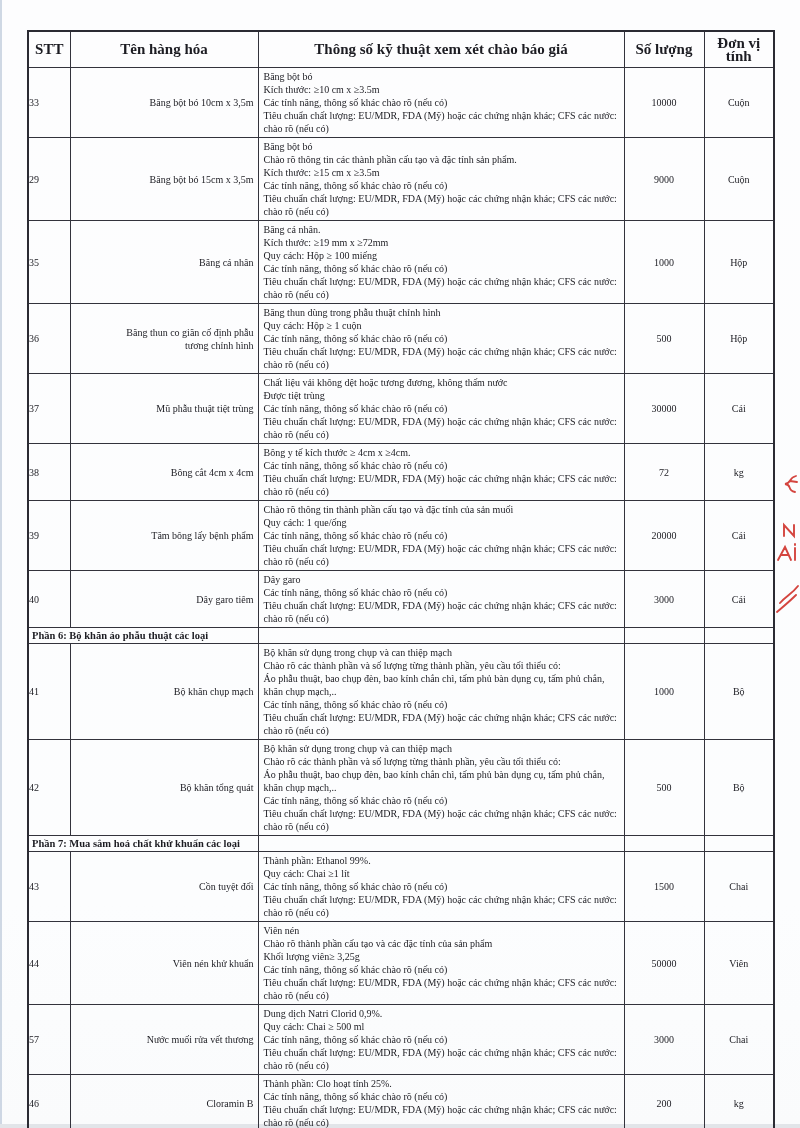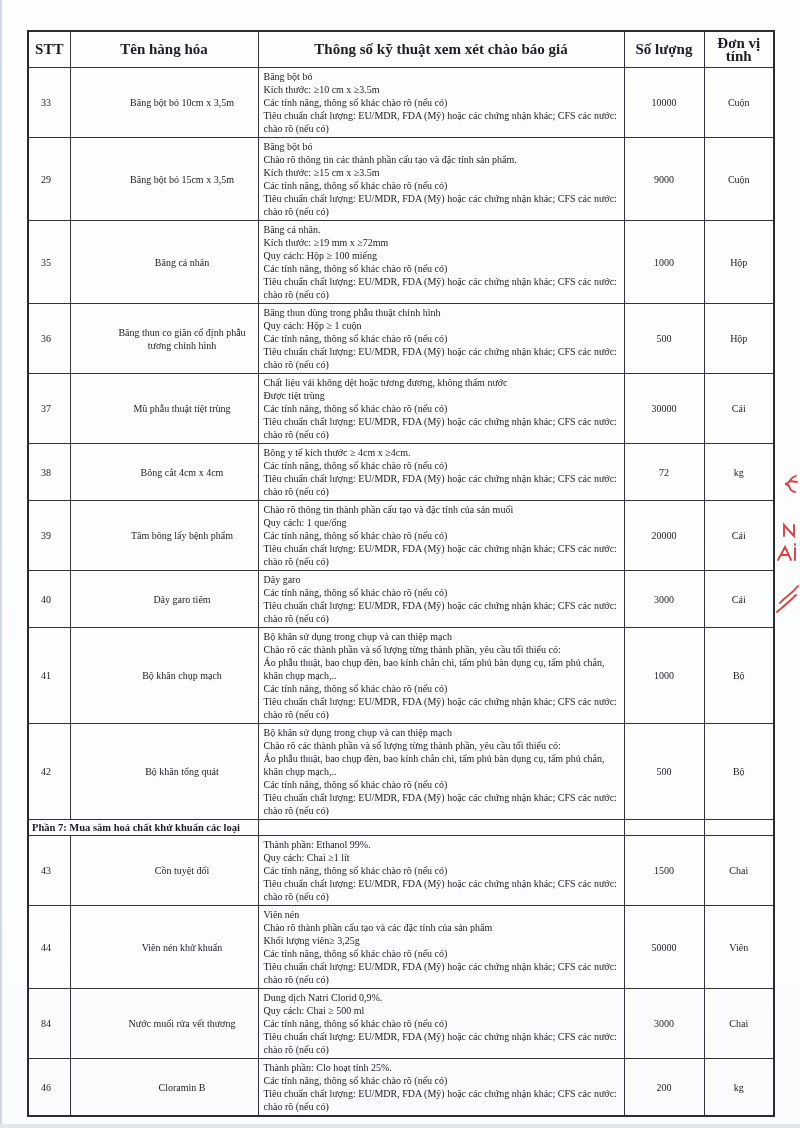--- a/index.html
+++ b/index.html
@@ -53,24 +53,24 @@
   .doc-table thead th {
     font-weight: bold;
     text-align: center;
     vertical-align: middle;
     height: 31px;
     font-size: 15px;
   }
   td.cell-stt {
     text-align: left;
     vertical-align: middle;
-    padding-left: 12px;
+    padding-left: 0;
   }
   td.cell-name {
-    text-align: center;
+    text-align: right;
     vertical-align: middle;
     padding-left: 40px;
   }
   td.cell-specs {
     text-align: left;
     vertical-align: middle;
     padding: 2px 5px;
   }
   td.cell-qty, td.cell-unit {
     text-align: center;
@@ -210,20 +210,26 @@
         <td class="cell-stt">40</td>
         <td class="cell-name">Dây garo tiêm</td>
         <td class="cell-specs">
           <span class="spec-line">Dây garo</span>
           <span class="spec-line">Các tính năng, thông số khác chào rõ (nếu có)</span>
           <span class="spec-line">Tiêu chuẩn chất lượng: EU/MDR, FDA (Mỹ) hoặc các chứng nhận khác; CFS các nước: chào rõ (nếu có)</span>
         </td>
         <td class="cell-qty">3000</td>
         <td class="cell-unit">Cái</td>
       </tr>
+      <tr class="section-row">
+        <td colspan="2">Phần 6: Bộ khăn áo phẫu thuật các loại</td>
+        <td></td>
+        <td></td>
+        <td></td>
+      </tr>
       <tr>
         <td class="cell-stt">41</td>
         <td class="cell-name">Bộ khăn chụp mạch</td>
         <td class="cell-specs">
           <span class="spec-line">Bộ khăn sử dụng trong chụp và can thiệp mạch</span>
           <span class="spec-line">Chào rõ các thành phần và số lượng từng thành phần, yêu cầu tối thiểu có:</span>
           <span class="spec-line">Áo phẫu thuật, bao chụp đèn, bao kính chắn chì, tấm phủ bàn dụng cụ, tấm phủ chắn, khăn chụp mạch,..</span>
           <span class="spec-line">Các tính năng, thông số khác chào rõ (nếu có)</span>
           <span class="spec-line">Tiêu chuẩn chất lượng: EU/MDR, FDA (Mỹ) hoặc các chứng nhận khác; CFS các nước: chào rõ (nếu có)</span>
         </td>
@@ -268,21 +274,21 @@
           <span class="spec-line">Viên nén</span>
           <span class="spec-line">Chào rõ thành phần cấu tạo và các đặc tính của sản phẩm</span>
           <span class="spec-line">Khối lượng viên≥ 3,25g</span>
           <span class="spec-line">Các tính năng, thông số khác chào rõ (nếu có)</span>
           <span class="spec-line">Tiêu chuẩn chất lượng: EU/MDR, FDA (Mỹ) hoặc các chứng nhận khác; CFS các nước: chào rõ (nếu có)</span>
         </td>
         <td class="cell-qty">50000</td>
         <td class="cell-unit">Viên</td>
       </tr>
       <tr>
-        <td class="cell-stt">84</td>
+        <td class="cell-stt">57</td>
         <td class="cell-name">Nước muối  rửa vết thương</td>
         <td class="cell-specs">
           <span class="spec-line">Dung dịch Natri Clorid 0,9%.</span>
           <span class="spec-line">Quy cách: Chai ≥ 500 ml</span>
           <span class="spec-line">Các tính năng, thông số khác chào rõ (nếu có)</span>
           <span class="spec-line">Tiêu chuẩn chất lượng: EU/MDR, FDA (Mỹ) hoặc các chứng nhận khác; CFS các nước: chào rõ (nếu có)</span>
         </td>
         <td class="cell-qty">3000</td>
         <td class="cell-unit">Chai</td>
       </tr>

